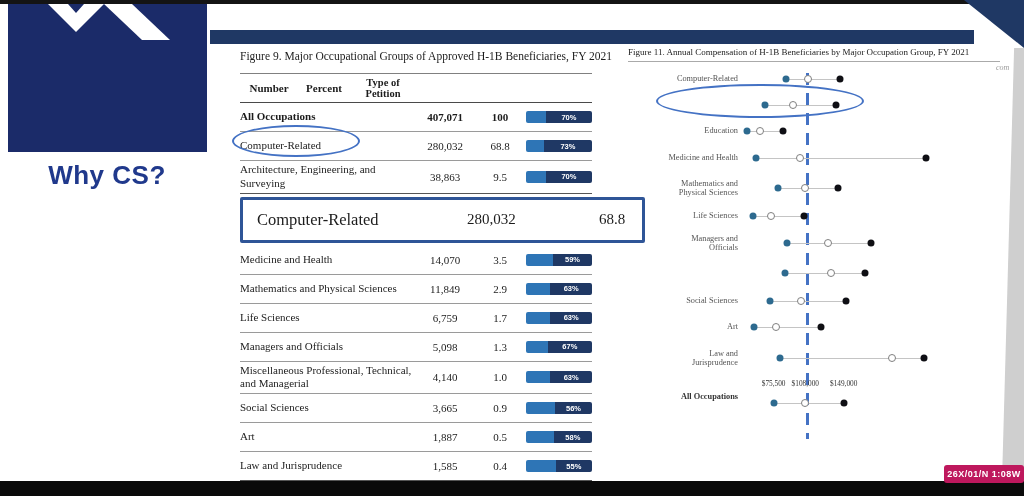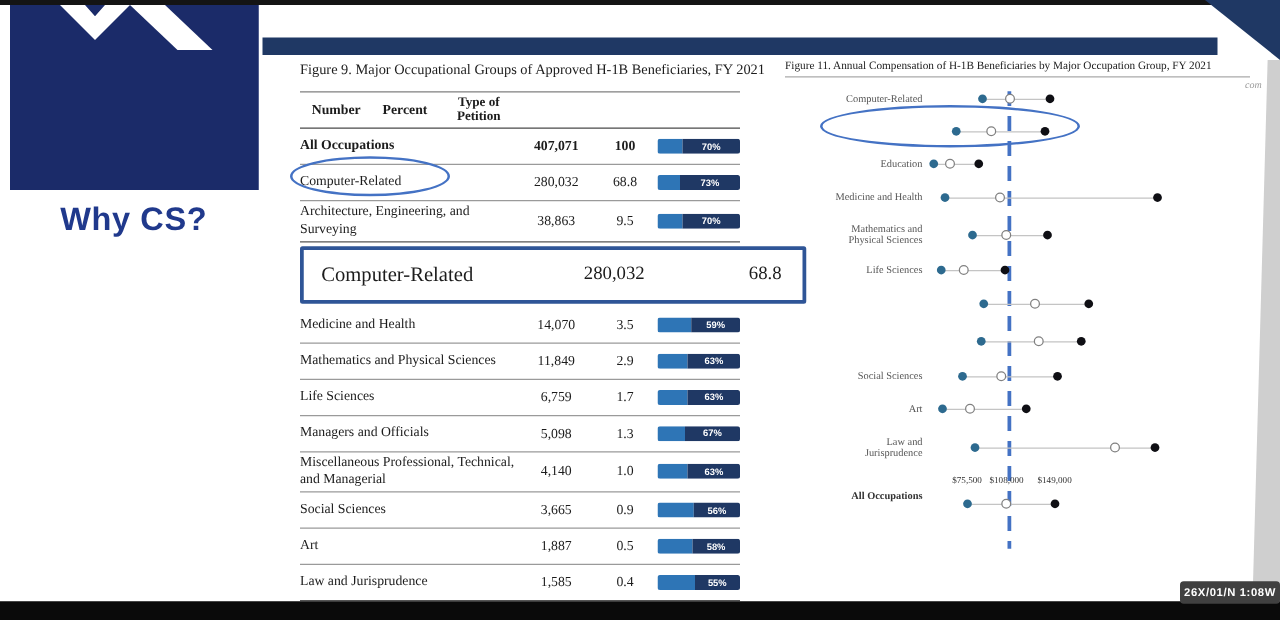--- a/index.html
+++ b/index.html
@@ -69,21 +69,21 @@
              text-align:right;font-size:8.3px;color:#555;line-height:1.12;white-space:pre-line;}
   .f11-label.bold{font-weight:bold;color:#333;}
   .rline{position:absolute;height:1px;background:#c4c4c4;top:50%;z-index:1;}
   .dot{position:absolute;top:50%;transform:translate(-50%,-50%);border-radius:50%;z-index:2;}
   .dot-p25{width:7px;height:7px;background:#2d6a8f;}
   .dot-med{width:6px;height:6px;background:#fff;border:1.5px solid #808080;}
   .dot-p75{width:7px;height:7px;background:#0f0f14;}
   .vlabel{position:absolute;top:4px;transform:translateX(-50%);font-size:7.3px;color:#333;white-space:nowrap;z-index:2;}
 
   
-  #watermark{position:absolute;left:944px;top:465px;width:80px;height:18px;background:#404040;
+  #watermark{position:absolute;left:944px;top:465px;width:80px;height:18px;background:#be185d;
              border-radius:3px;color:#fff;display:flex;align-items:center;justify-content:center;
              font:bold 9px "Liberation Sans",sans-serif;letter-spacing:.5px;z-index:6;}
 
   
   #logo-svg{position:absolute;left:38px;top:0;}
 </style>
 </head>
 <body>
 
 <div id="stage">
@@ -272,20 +272,22 @@
           <div class="dot dot-p75" style="left: 210.05px; top: 50%;"></div>
         </div>
         <div class="f11-row" style="height: 26px;">
           <div class="f11-label">Life Sciences</div>
           <div class="rline" style="left: 125.3px; width: 50.85px;"></div>
           <div class="dot dot-p25" style="left: 125.3px; top: 50%;"></div>
           <div class="dot dot-med" style="left: 143.38px; top: 50%;"></div>
           <div class="dot dot-p75" style="left: 176.15px; top: 50%;"></div>
         </div>
         <div class="f11-row" style="height: 28px;">
+          <div class="f11-label">Managers and
+Officials</div>
           <div class="rline" style="left: 159.2px; width: 83.62px;"></div>
           <div class="dot dot-p25" style="left: 159.2px; top: 50%;"></div>
           <div class="dot dot-med" style="left: 199.88px; top: 50%;"></div>
           <div class="dot dot-p75" style="left: 242.82px; top: 50%;"></div>
         </div>
         <div class="f11-row" style="height: 32px;">
           <div class="rline" style="left: 156.94px; width: 80.23px;"></div>
           <div class="dot dot-p25" style="left: 156.94px; top: 50%;"></div>
           <div class="dot dot-med" style="left: 203.27px; top: 50%;"></div>
           <div class="dot dot-p75" style="left: 237.17px; top: 50%;"></div>

